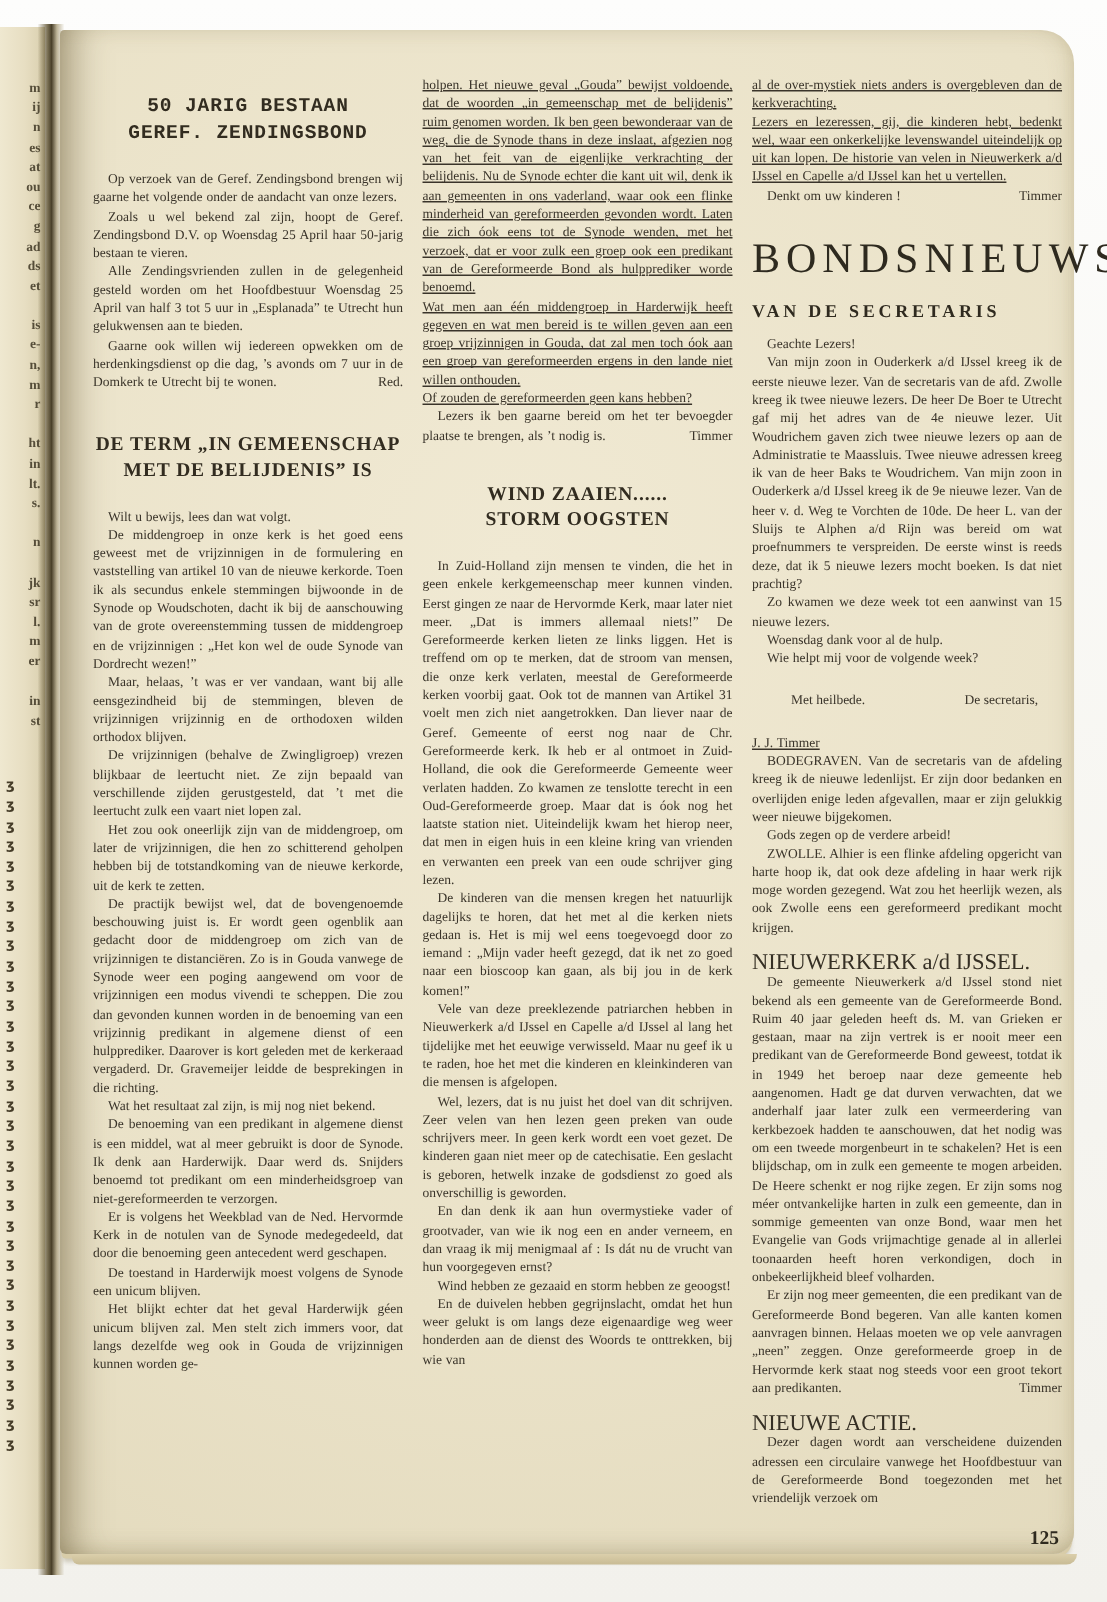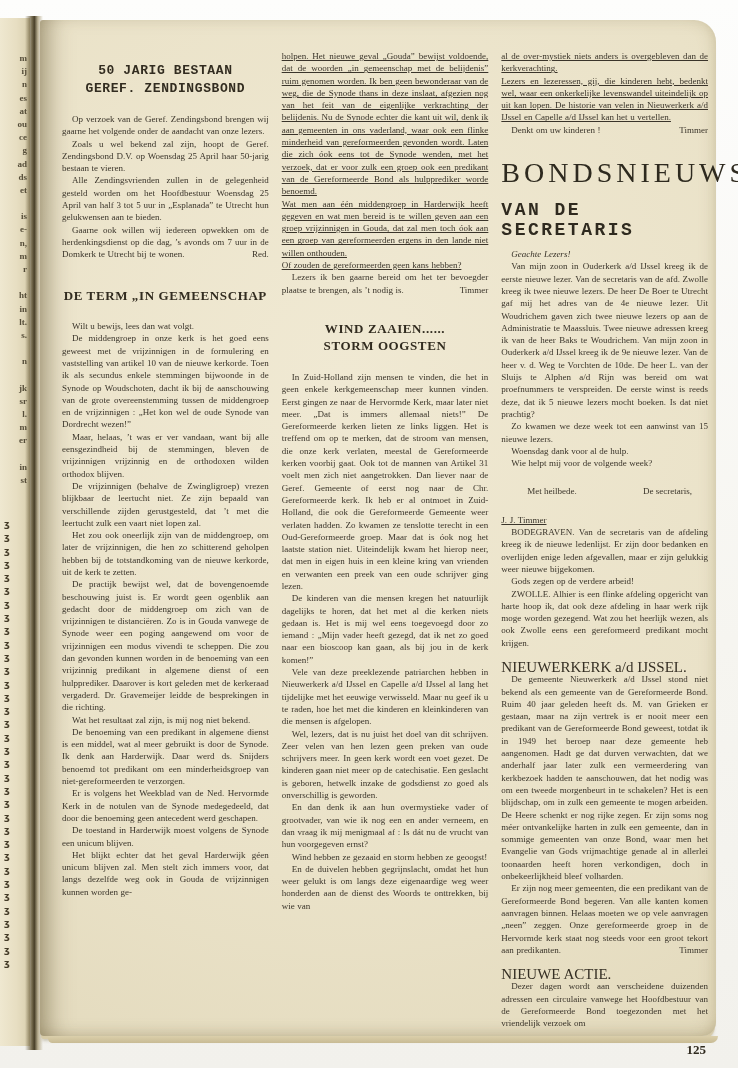--- a/index.html
+++ b/index.html
@@ -35,22 +35,22 @@
          color:#3a342a;word-spacing:.3px;}
   .noindent p.body, p.noindent{text-indent:0;text-decoration:underline;}
   .sig{float:right;text-indent:0;}
   .h-article{font-size:13px;font-weight:bold;text-align:center;line-height:17.5px;
              letter-spacing:.6px;color:#322c20;margin:0;}
   .h1-sp{margin:12px 0 16px;font-family:Liberation Mono, monospace;}
   .h2-sp{margin:26px 0 16px;}
   .h3-sp{margin:24px 0 16px;}
   .bonds{font-size:28px;line-height:34px;letter-spacing:4px;text-align:center;
          color:#2e2a1f;margin:20px 0 10px;font-weight:normal;}
-  .secretaris{font-size:18px;font-weight:bold;letter-spacing:2.5px;color:#2f2a1f;margin:6px 0 8px;font-family:Liberation Mono, monospace;}
-  .salut{font-style:italic;}
+  .secretaris{font-size:12px;font-weight:bold;letter-spacing:2.5px;color:#2f2a1f;margin:6px 0 8px;}
+  .salut{}
   .runin{margin-top:12px;}
   .subhead{font-size:15px;font-weight:normal;color:#352f24;margin:12px 0 0;line-height:12.3px;}
   .closing{display:flex;justify-content:space-between;font-size:9px;line-height:12.3px;color:#3a342a;margin:16px;align-items:center;}
   .closing .left{text-indent:10px;}
   .right-line{text-align:right;}
   .pagenum{font-size:13px;font-weight:bold;text-align:right;color:#2f2a1f;margin-top:12px;padding-right:2px;}
 </style>
 </head>
 <body>
 
@@ -140,20 +140,21 @@
           </div>
         <div>
             <p class="body">Op verzoek van de Geref. Zendingsbond brengen wij gaarne het volgende onder de aandacht van onze lezers.</p>
             <p class="body">Zoals u wel bekend zal zijn, hoopt de Geref. Zendingsbond D.V. op Woensdag 25 April haar 50-jarig bestaan te vieren.</p>
             <p class="body">Alle Zendingsvrienden zullen in de gelegenheid gesteld worden om het Hoofdbestuur Woensdag 25 April van half 3 tot 5 uur in „Esplanada” te Utrecht hun gelukwensen aan te bieden.</p>
           </div>
         <p class="body"><span>Gaarne ook willen wij iedereen opwekken om de herdenkingsdienst op die dag, ’s avonds om 7 uur in de Domkerk te Utrecht bij te wonen.</span><span class="sig">Red.</span></p>
 
         <div class="h-article h2-sp">
             <div>DE TERM „IN GEMEENSCHAP</div>
+            <div>MET DE BELIJDENIS” IS</div>
           </div>
         <div>
             <p class="body">Wilt u bewijs, lees dan wat volgt.</p>
             <p class="body">De middengroep in onze kerk is het goed eens geweest met de vrijzinnigen in de formulering en vaststelling van artikel 10 van de nieuwe kerkorde. Toen ik als secundus enkele stemmingen bijwoonde in de Synode op Woudschoten, dacht ik bij de aanschouwing van de grote overeenstemming tussen de middengroep en de vrijzinnigen : „Het kon wel de oude Synode van Dordrecht wezen!”</p>
             <p class="body">Maar, helaas, ’t was er ver vandaan, want bij alle eensgezindheid bij de stemmingen, bleven de vrijzinnigen vrijzinnig en de orthodoxen wilden orthodox blijven.</p>
             <p class="body">De vrijzinnigen (behalve de Zwingligroep) vrezen blijkbaar de leertucht niet. Ze zijn bepaald van verschillende zijden gerustgesteld, dat ’t met die leertucht zulk een vaart niet lopen zal.</p>
             <p class="body">Het zou ook oneerlijk zijn van de middengroep, om later de vrijzinnigen, die hen zo schitterend geholpen hebben bij de totstandkoming van de nieuwe kerkorde, uit de kerk te zetten.</p>
             <p class="body">De practijk bewijst wel, dat de bovengenoemde beschouwing juist is. Er wordt geen ogenblik aan gedacht door de middengroep om zich van de vrijzinnigen te distanciëren. Zo is in Gouda vanwege de Synode weer een poging aangewend om voor de vrijzinnigen een modus vivendi te scheppen. Die zou dan gevonden kunnen worden in de benoeming van een vrijzinnig predikant in algemene dienst of een hulpprediker. Daarover is kort geleden met de kerkeraad vergaderd. Dr. Gravemeijer leidde de besprekingen in die richting.</p>
             <p class="body">Wat het resultaat zal zijn, is mij nog niet bekend.</p>
             <p class="body">De benoeming van een predikant in algemene dienst is een middel, wat al meer gebruikt is door de Synode. Ik denk aan Harderwijk. Daar werd ds. Snijders benoemd tot predikant om een minderheidsgroep van niet-gereformeerden te verzorgen.</p>

